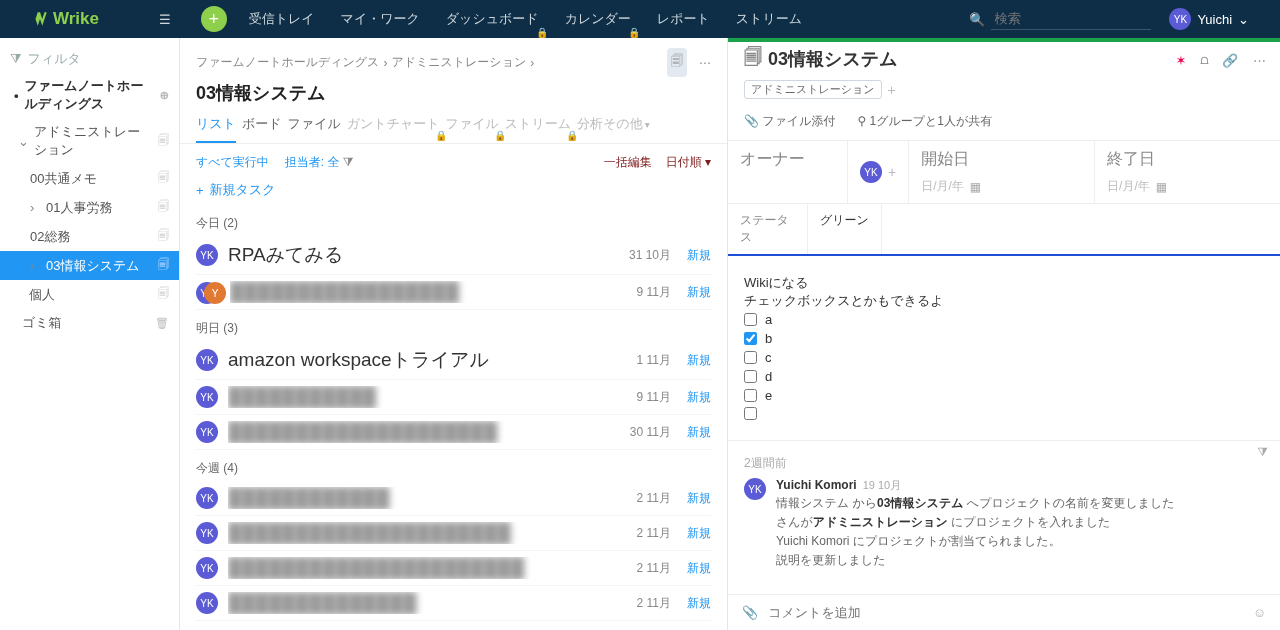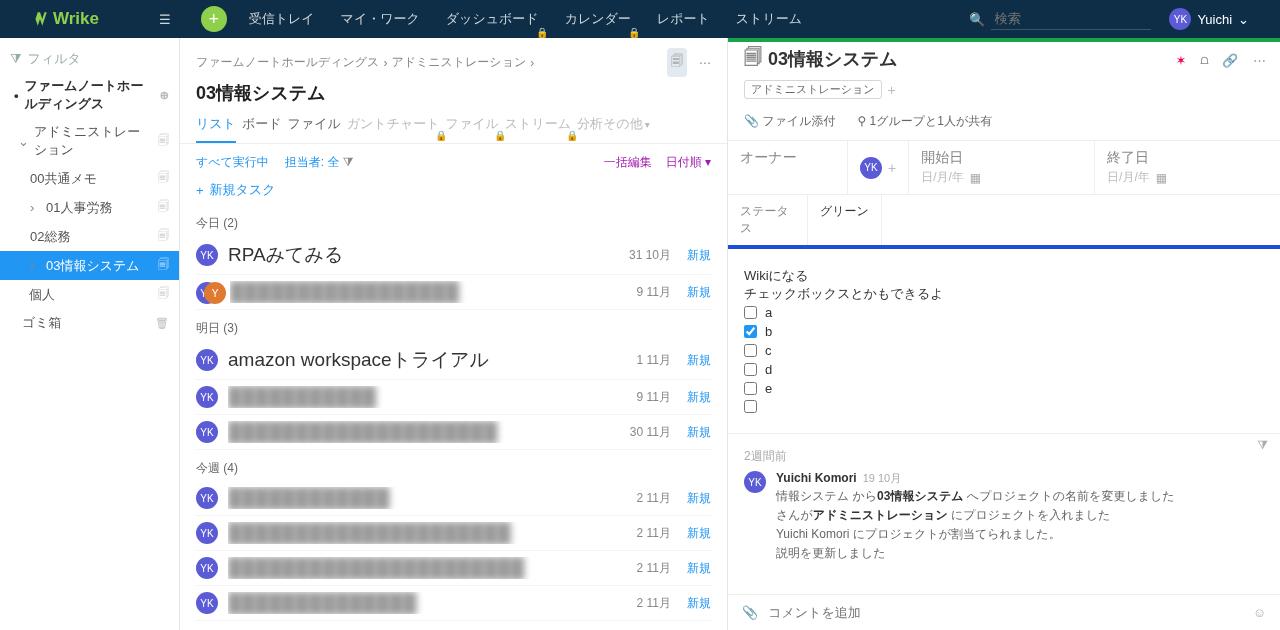--- a/index.html
+++ b/index.html
@@ -40,21 +40,21 @@
 .pane-tools{display:flex;gap:12px;color:#888;align-items:center}
 .pane-tools .on{background:#e2e9f0;border-radius:4px;padding:4px}
 .tabs{display:flex;gap:6px;padding:10px 16px 0;border-bottom:1px solid #eee;font-size:13px}
 .tab{padding-bottom:8px;cursor:pointer;color:#666;position:relative}
 .tab.active{color:#2196f3;border-bottom:2px solid #2196f3}
 .tab.dis{color:#bbb}
 .tab .lock{font-size:10px;position:absolute;right:-8px;bottom:2px}
 .tab .dd{font-size:10px;margin-left:2px}
 .filters{display:flex;align-items:center;gap:16px;padding:10px 16px;font-size:12px;color:#2196f3}
 .filters .right{margin-left:auto;display:flex;gap:14px;align-items:center}
-.filters .plain{color:#a21caf}
+.filters .plain{color:#7f1d1d}
 .newtask{padding:0 16px 6px;color:#2196f3;font-size:13px;display:flex;align-items:center;gap:6px;cursor:pointer}
 .tasklist{flex:1;overflow:auto;padding:0 16px 10px}
 .group-h{font-size:12px;color:#666;padding:10px 0 4px}
 .task{display:flex;align-items:center;gap:10px;padding:6px 0;border-bottom:1px solid #f3f3f3}
 .task .title{flex:1;font-size:19px;color:#333;overflow:hidden;text-overflow:ellipsis;white-space:nowrap}
 .task .title.blur{color:transparent;text-shadow:0 0 7px rgba(0,0,0,.4)}
 .task .date{font-size:12px;color:#888;width:54px;text-align:right}
 .task .status{font-size:12px;color:#2196f3;width:30px;text-align:right}
 .avpair{position:relative;width:24px;height:20px}
 .avpair .avatar:first-child{position:absolute;left:0}
@@ -63,24 +63,24 @@
 .detail{flex:1;background:#fff;display:flex;flex-direction:column;position:relative}
 .det-title-row{display:flex;align-items:center;gap:6px;padding:2px 16px 6px;font-size:18px;font-weight:600}
 .det-icons{position:absolute;right:14px;top:14px;display:flex;gap:14px;color:#888;align-items:center}
 .chips{padding:0 16px 4px;display:flex;align-items:center;gap:6px}
 .chip{border:1px solid #d0d7de;border-radius:3px;padding:1px 6px;font-size:11px;color:#666}
 .chip-add{color:#bbb;font-size:14px;cursor:pointer}
 .attach-row{display:flex;gap:22px;padding:10px 16px;font-size:12px;color:#666;border-bottom:1px solid #eee}
 .meta{display:flex;border-bottom:1px solid #eee}
 .meta-cell{flex:1;padding:8px 12px;border-right:1px solid #eee;font-size:12px}
 .meta-cell:last-child{border-right:none}
-.meta-label{color:#888;font-size:14px;margin-bottom:2px;display:flex;align-items:center;gap:6px}
+.meta-label{color:#888;font-size:16px;margin-bottom:8px;display:flex;align-items:center;gap:6px}
 .meta-val{color:#333;display:flex;gap:6px;align-items:center}
 .placeholder{color:#bbb}
-.status-row{display:flex;border-bottom:4px solid #1d4ed8;font-size:12px}
+.status-row{display:flex;border-bottom:2px solid #1d4ed8;font-size:12px}
 .status-row>div{padding:8px 12px;border-right:1px solid #eee}
 .status-row .lab{color:#888;width:80px}
 .desc{padding:18px 16px;font-size:13px;color:#333;flex:0 0 auto}
 .check{display:flex;align-items:center;gap:8px;padding:2px 0}
 .check input{accent-color:#2196f3}
 .activity{border-top:1px solid #eee;padding:8px 16px;font-size:12px;color:#666;flex:1;overflow:auto;position:relative}
 .act-filter{position:absolute;right:12px;top:4px;color:#aaa}
 .time-sep{text-align:left;color:#aaa;margin:6px 0}
 .act-item{display:flex;gap:10px;margin-top:6px}
 .act-body .name{font-weight:600;color:#333}

